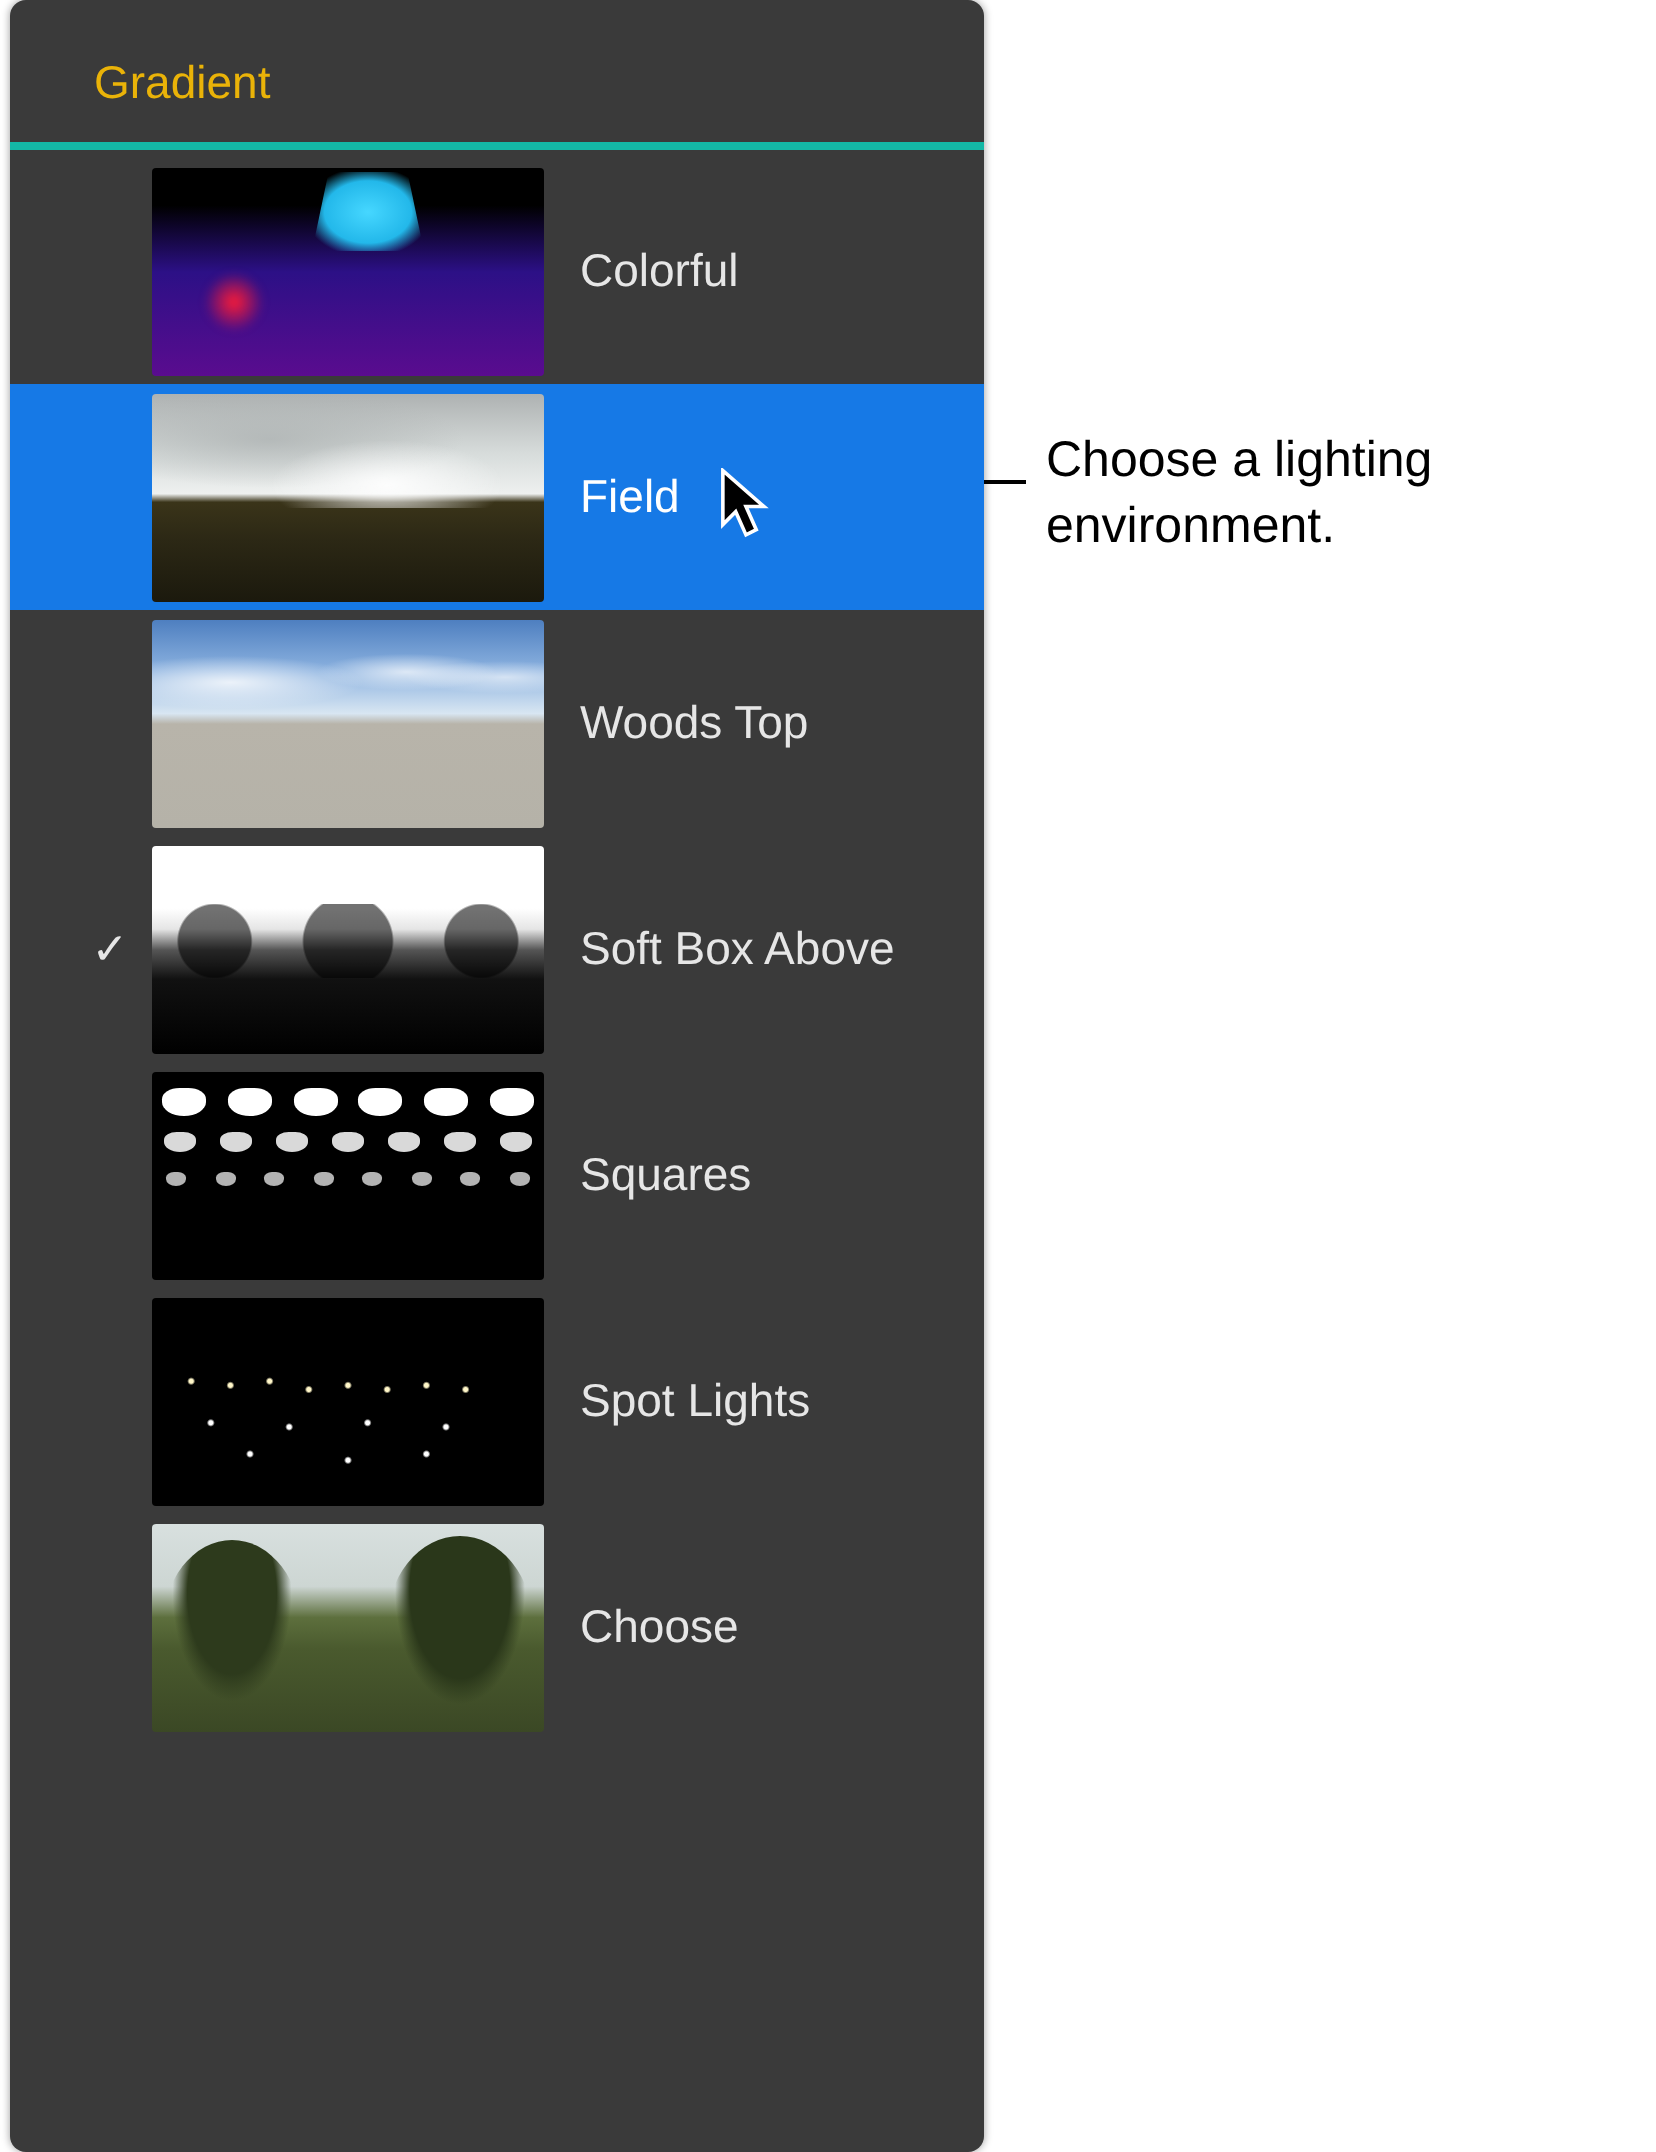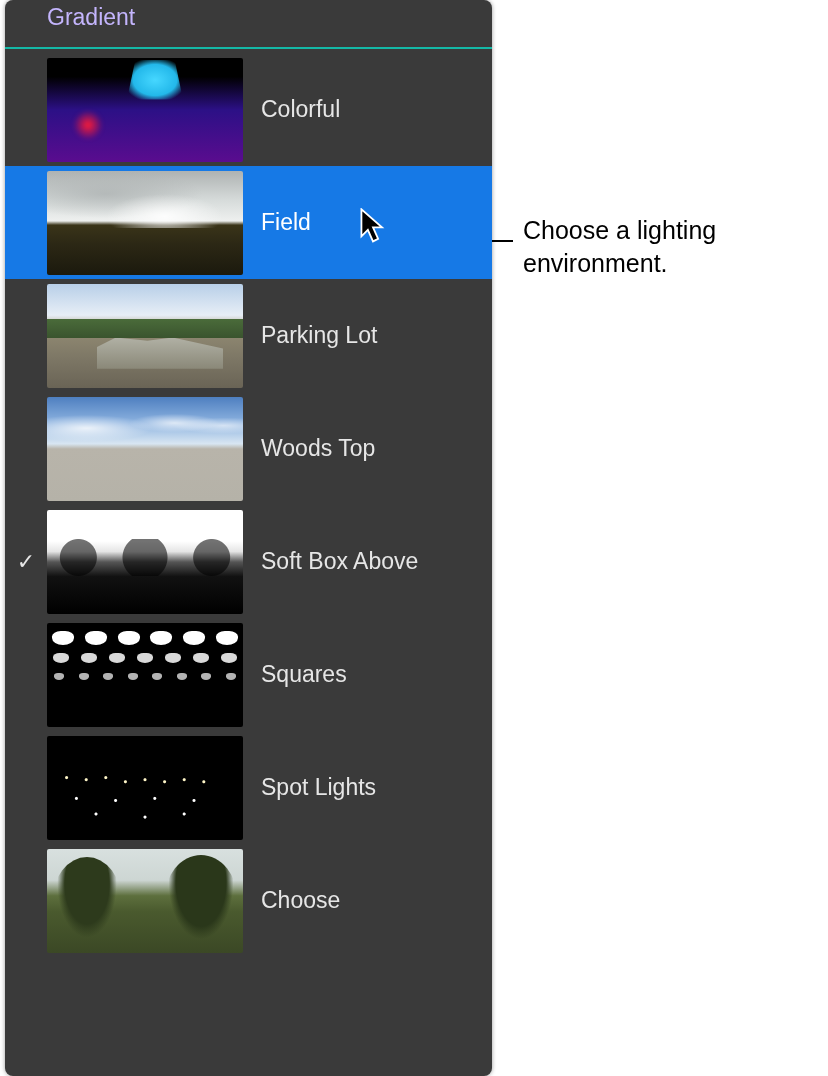--- a/index.html
+++ b/index.html
@@ -15,34 +15,35 @@
       left: 5px;
       top: 0;
       width: 487px;
       height: 1076px;
       background: #3a3a3a;
       border-radius: 8px;
       overflow: hidden;
       box-shadow: 0 0 4px rgba(0,0,0,.4);
     }
     .menu-header {
-      padding: 4px 0 16px 42px;
-      color: #c4b5fd;
+      padding: 28px 0 16px 42px;
+      color: #eab308;
       font-size: 23px;
-      border-bottom: 2px solid #14b8a6;
+      border-bottom: 4px solid #14b8a6;
     }
     .menu-list {
       padding-top: 4px;
       padding-bottom: 6px;
     }
     .menu-item {
       display: flex;
       align-items: center;
       height: 113px;
       position: relative;
+      padding-left: 29px;
     }
     .menu-item.highlighted { background: #1679e6; text-align: right; }
     .check-col {
       width: 42px;
       display: flex;
       justify-content: center;
       align-items: center;
       color: #e6e6e6;
       font-size: 22px;
     }
@@ -225,25 +226,20 @@
     <div class="menu-item highlighted">
       <div class="check-col"></div>
       <div class="thumb thumb-field"></div>
       <span class="item-label">Field</span>
       <svg class="cursor-arrow" viewBox="0 0 20 28">
         <path d="M1 1 L1 22 L6 17 L10 26 L14 24 L10 15 L17 15 Z" fill="#000" stroke="#fff" stroke-width="1.4"></path>
       </svg>
     </div>
 
 
-    <div class="menu-item">
-      <div class="check-col"></div>
-      <div class="thumb thumb-parkinglot"></div>
-      <span class="item-label">Parking Lot</span>
-    </div>
 
     <div class="menu-item">
       <div class="check-col"></div>
       <div class="thumb thumb-rooftop"></div>
       <span class="item-label">Woods Top</span>
     </div>
 
     <div class="menu-item">
       <div class="check-col">
         <span>✓</span>

